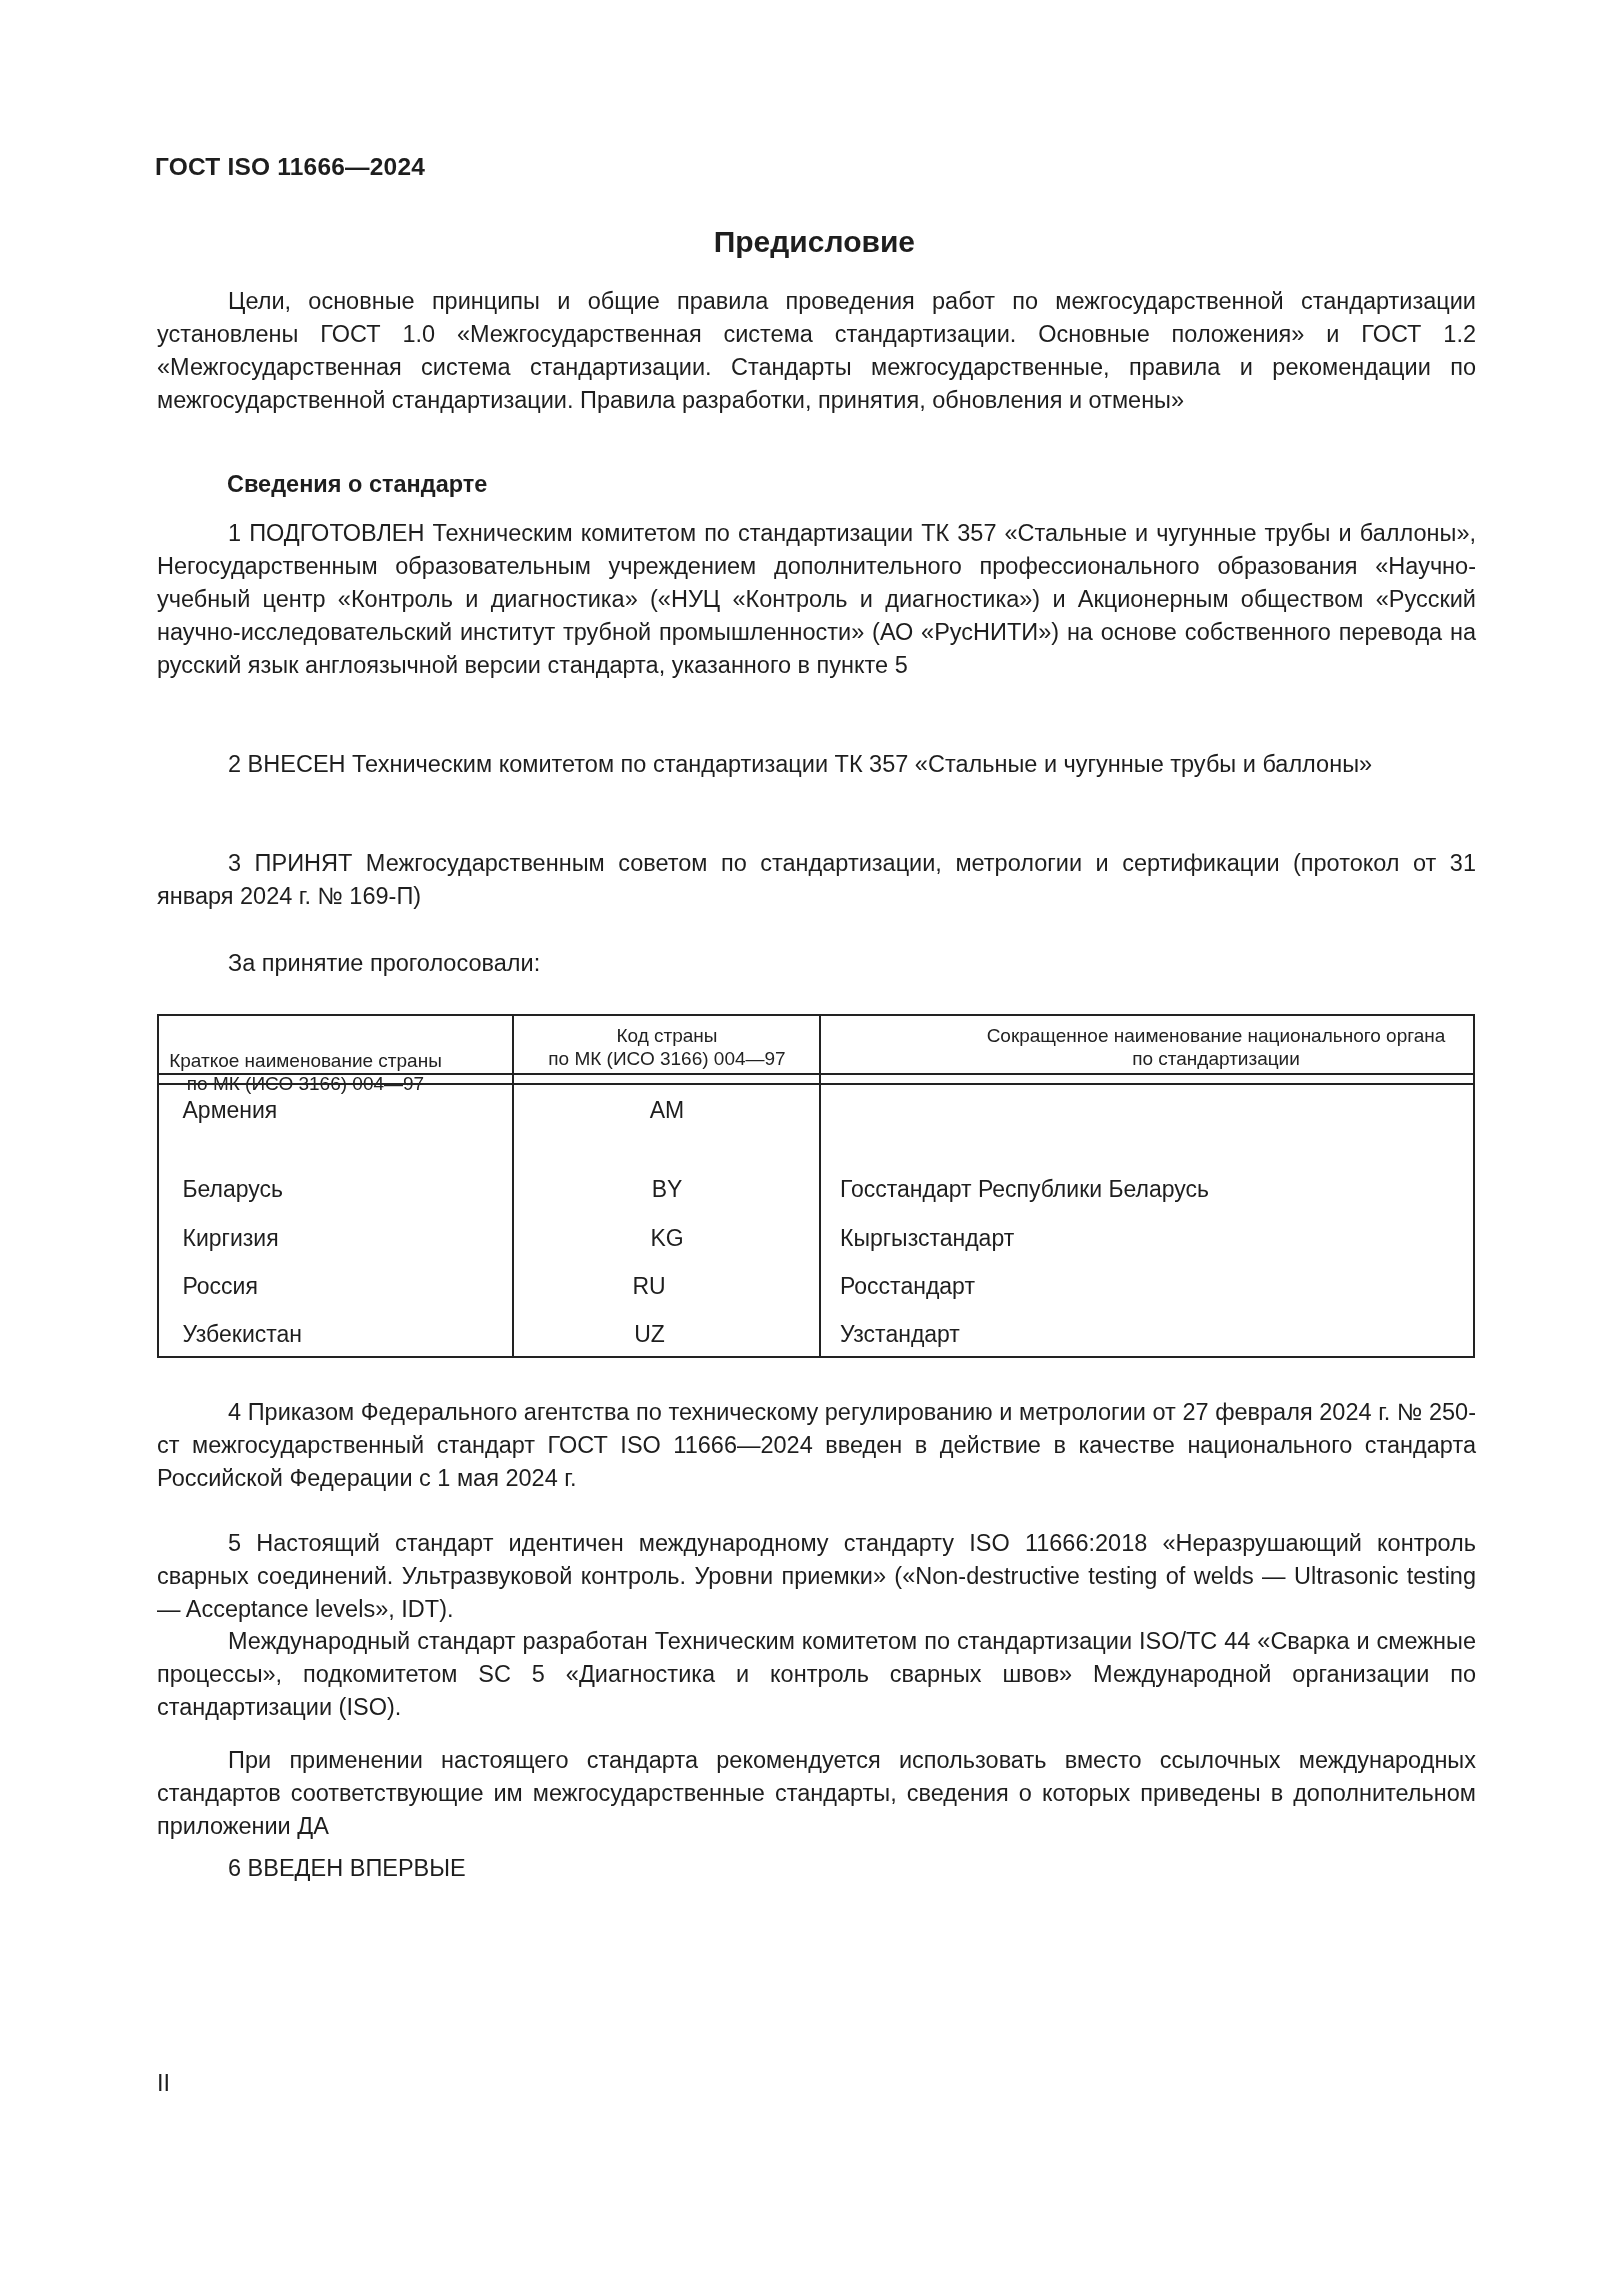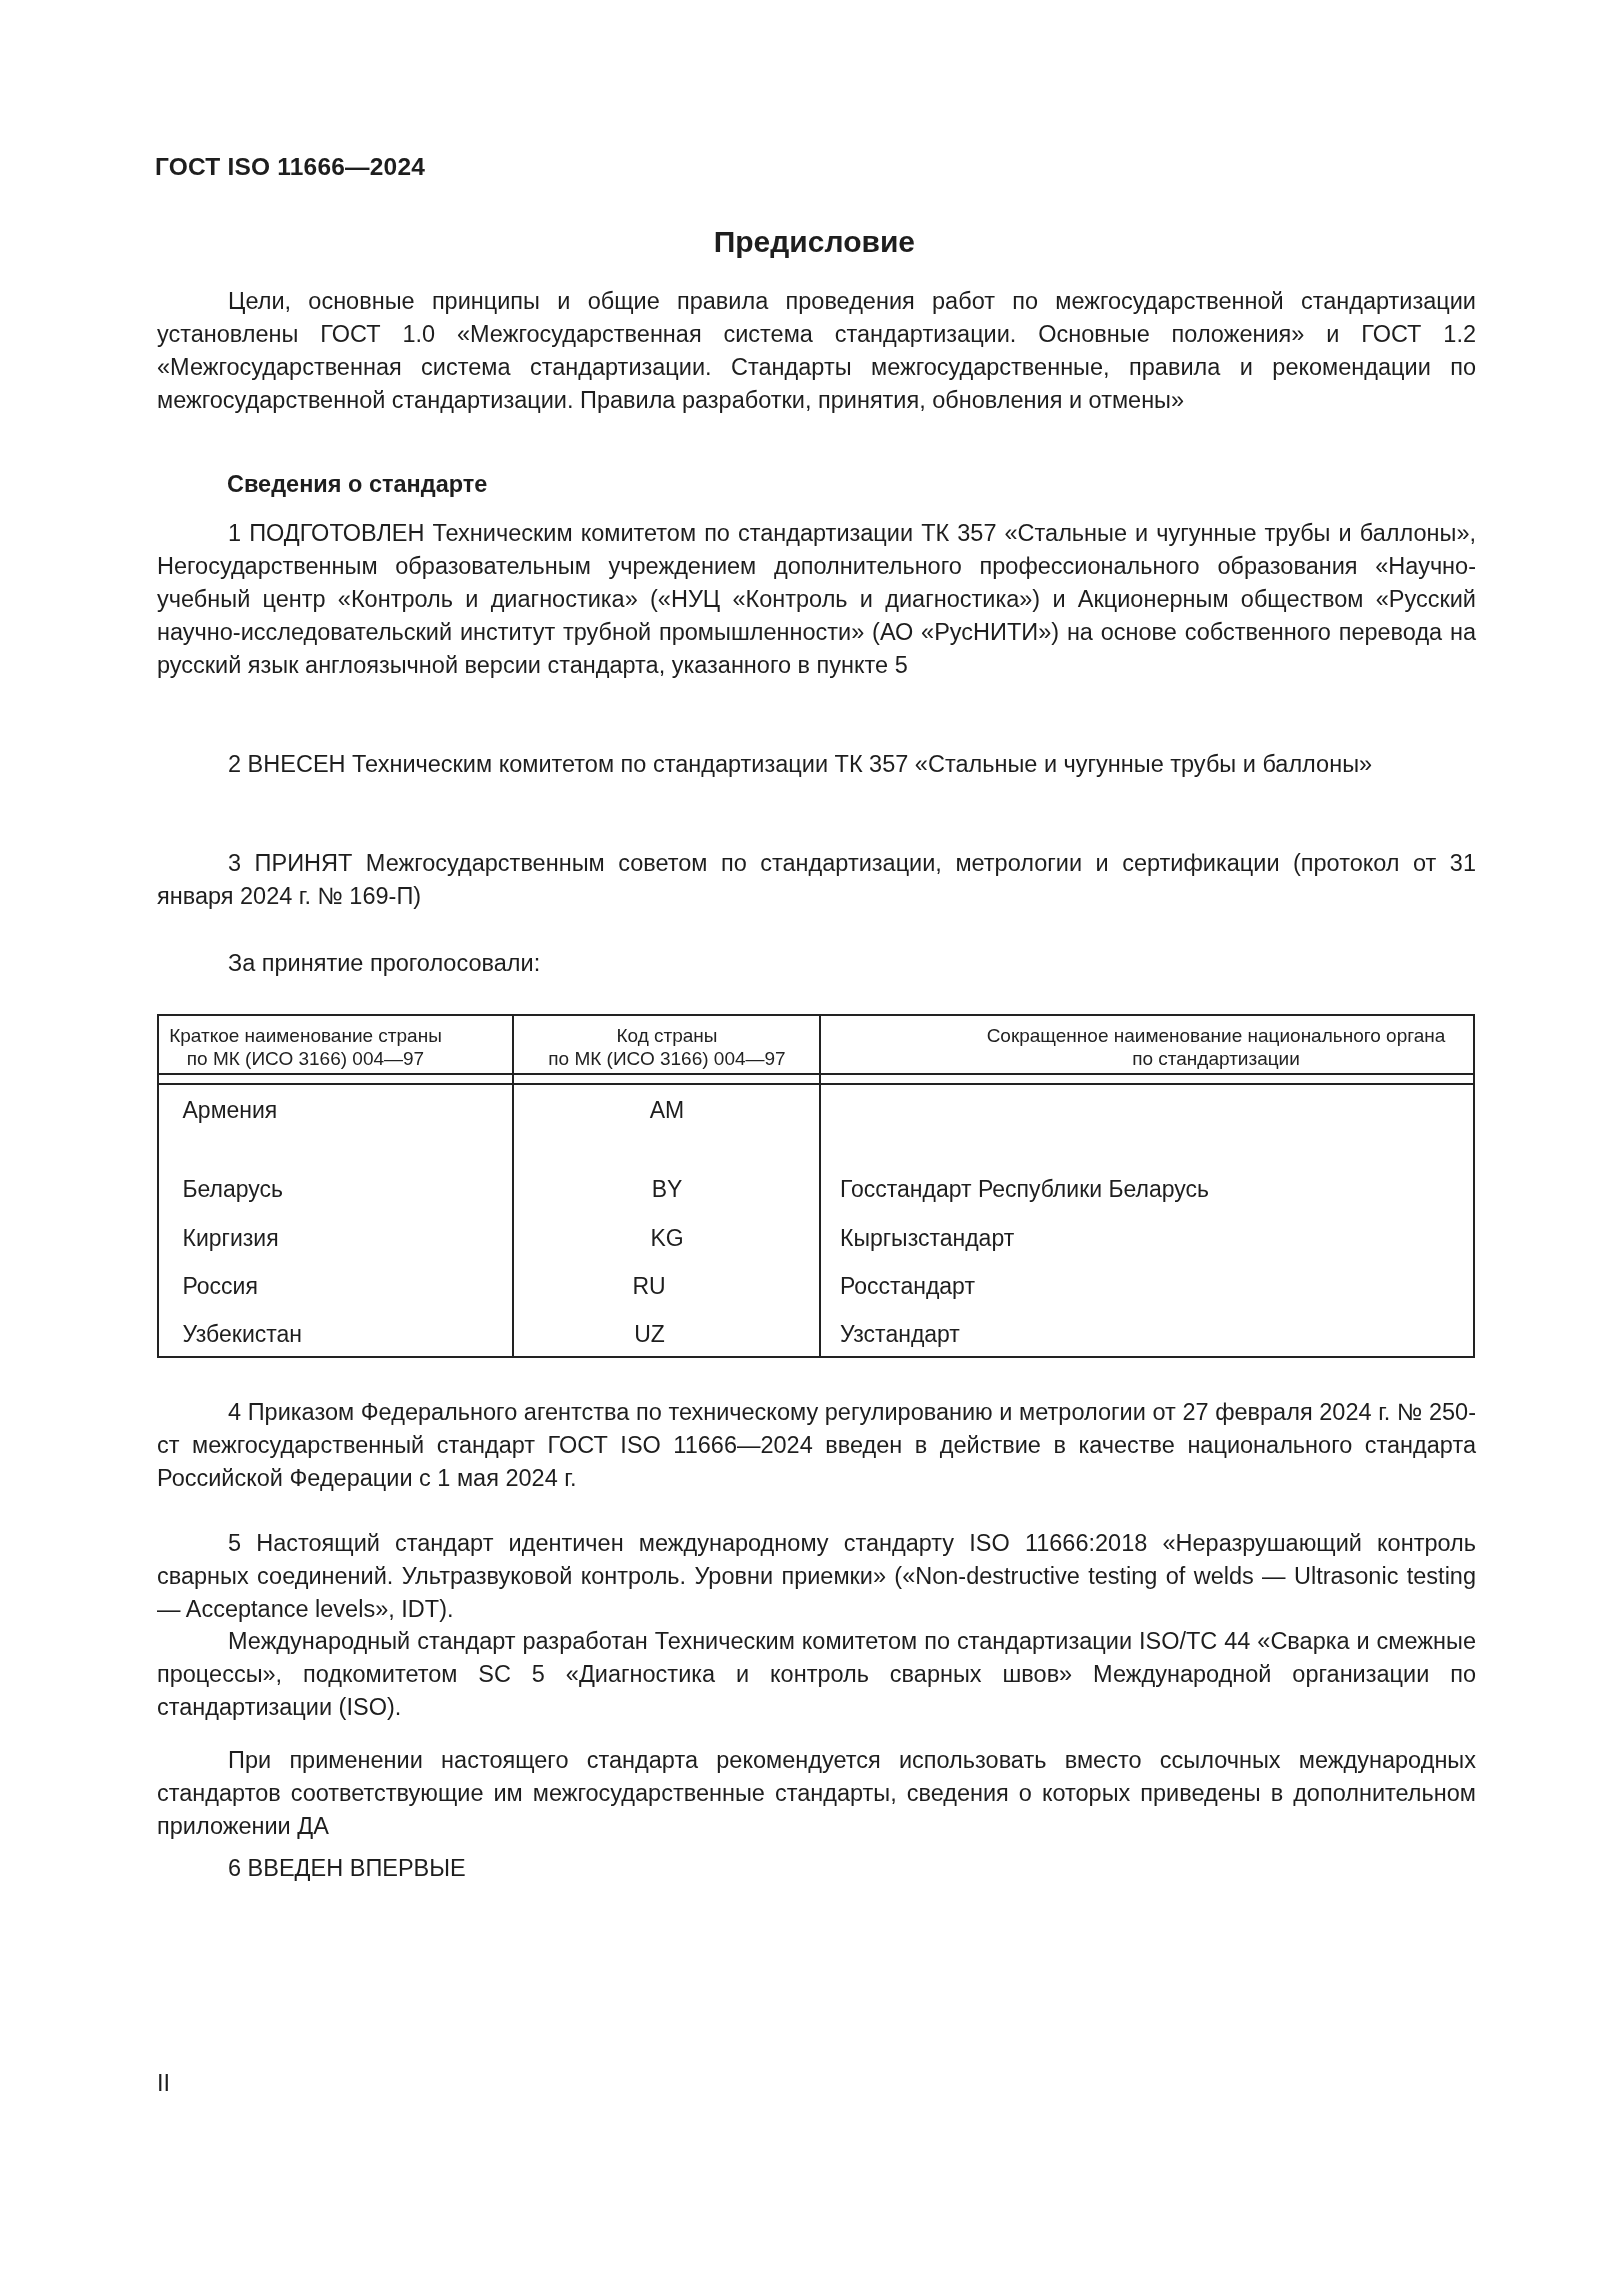--- a/index.html
+++ b/index.html
@@ -37,21 +37,21 @@
 <div class="abs para" style="top:847px;"><span class="ind"></span><span>3 ПРИНЯТ Межгосударственным советом по стандартизации, метрологии и сертификации (протокол от 31 января 2024 г. № 169-П)</span></div>
 
 <div class="abs para" style="top:947px;"><span class="ind"></span><span>За принятие проголосовали:</span></div>
 
 <div class="abs vote-table">
   <div class="vline" style="left:353px;"></div>
   <div class="vline" style="left:660px;"></div>
   <div class="hline" style="top:57px;"></div>
   <div class="hline" style="top:67px;"></div>
 
-  <div class="th" style="left:0; width:293px;">
+  <div class="th" style="left:0; width:293px;margin-top:25px;">
     <div>Краткое наименование страны</div>
     <div>по МК (ИСО 3166) 004—97</div>
   </div>
   <div class="th" style="left:355px; width:306px;">
     <div>Код страны</div>
     <div>по МК (ИСО 3166) 004—97</div>
   </div>
   <div class="th" style="left:680px; width:754px;">
     <div>Сокращенное наименование национального органа</div>
     <div>по стандартизации</div>

